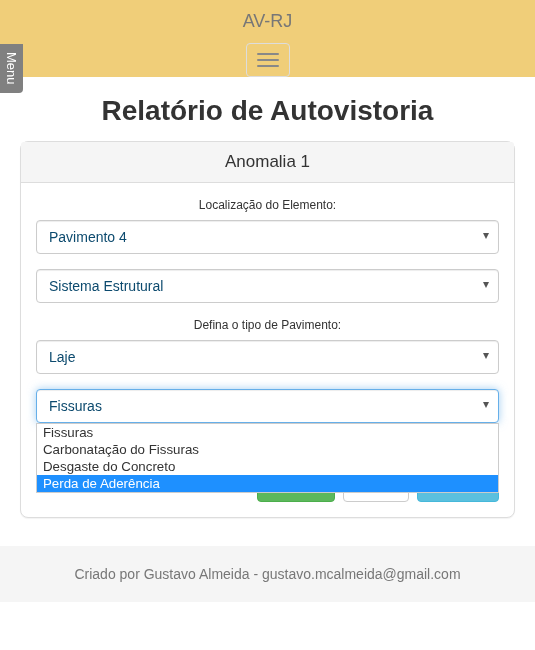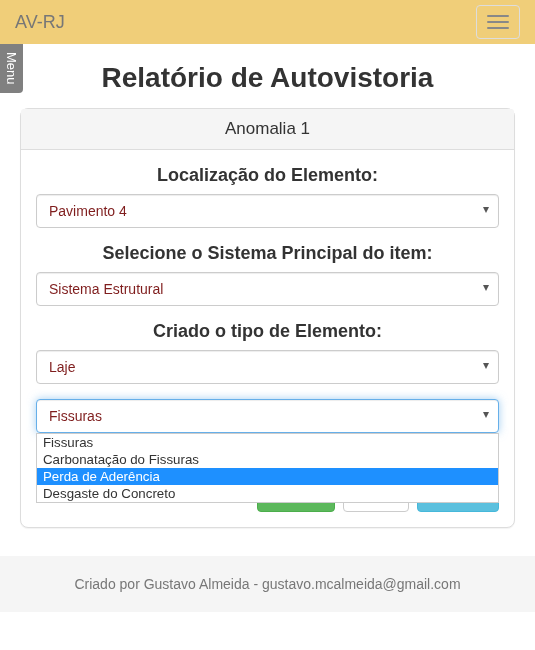--- a/index.html
+++ b/index.html
@@ -1,18 +1,19 @@
 <!DOCTYPE html>
 <html><head>
   <meta charset="utf-8">
   <style>
     * {
       margin: 0;
       padding: 0;
       box-sizing: border-box;
+      flex-direction: column;
     }
     body {
       font-family: "Helvetica Neue", Helvetica, Arial, sans-serif;
       font-size: 14px;
       color: #333;
       background: #fff;
       width: 535px;
     }
     .navbar {
       background: #f0ce79;
@@ -88,33 +89,33 @@
     }
     .panel-body {
       padding: 15px;
     }
     .form-group {
       margin-bottom: 15px;
     }
     .form-label {
       display: block;
       text-align: center;
-      font-weight: bold;
-      font-size: 18px;
+      font-weight: normal;
+      font-size: 12px;
       margin-bottom: 8px;
       color: #333;
     }
     .form-control {
       display: block;
       width: 100%;
       height: 34px;
       padding: 6px 12px;
       font-size: 14px;
       line-height: 1.42857143;
-      color: #7f1d1d;
+      color: #0c4a6e;
       background-color: #fff;
       background-image: none;
       border: 1px solid #ccc;
       border-radius: 4px;
       box-shadow: inset 0 1px 1px rgba(0,0,0,.075);
       appearance: none;
       -webkit-appearance: none;
       position: relative;
     }
     .select-wrapper {
@@ -216,44 +217,43 @@
     <div class="panel-body">
 
       <div class="form-group">
         <label class="form-label">Localização do Elemento:</label>
         <div class="select-wrapper">
           <div class="form-control">Pavimento 4</div>
         </div>
       </div>
 
       <div class="form-group">
-        <label class="form-label">Selecione o Sistema Principal do item:</label>
         <div class="select-wrapper">
           <div class="form-control">Sistema Estrutural</div>
         </div>
       </div>
 
       <div class="form-group">
-        <label class="form-label">Criado o tipo de Elemento:</label>
+        <label class="form-label">Defina o tipo de Pavimento:</label>
         <div class="select-wrapper">
           <div class="form-control">Laje</div>
         </div>
       </div>
 
       <div class="form-group" style="margin-bottom:0">
         <div class="select-wrapper">
           <div class="form-control focused">Fissuras</div>
         </div>
       </div>
 
       <div class="dropdown-list">
         <div class="option">Fissuras</div>
         <div class="option">Carbonatação do Fissuras</div>
+        <div class="option">Desgaste do Concreto</div>
         <div class="option highlighted">Perda de Aderência</div>
-        <div class="option">Desgaste do Concreto</div>
       </div>
 
       <div class="button-row">
         <button class="btn btn-success">Finalizar</button>
         <button class="btn btn-default">Salvar</button>
         <button class="btn btn-info">Continua</button>
       </div>
 
     </div>
   </div>

